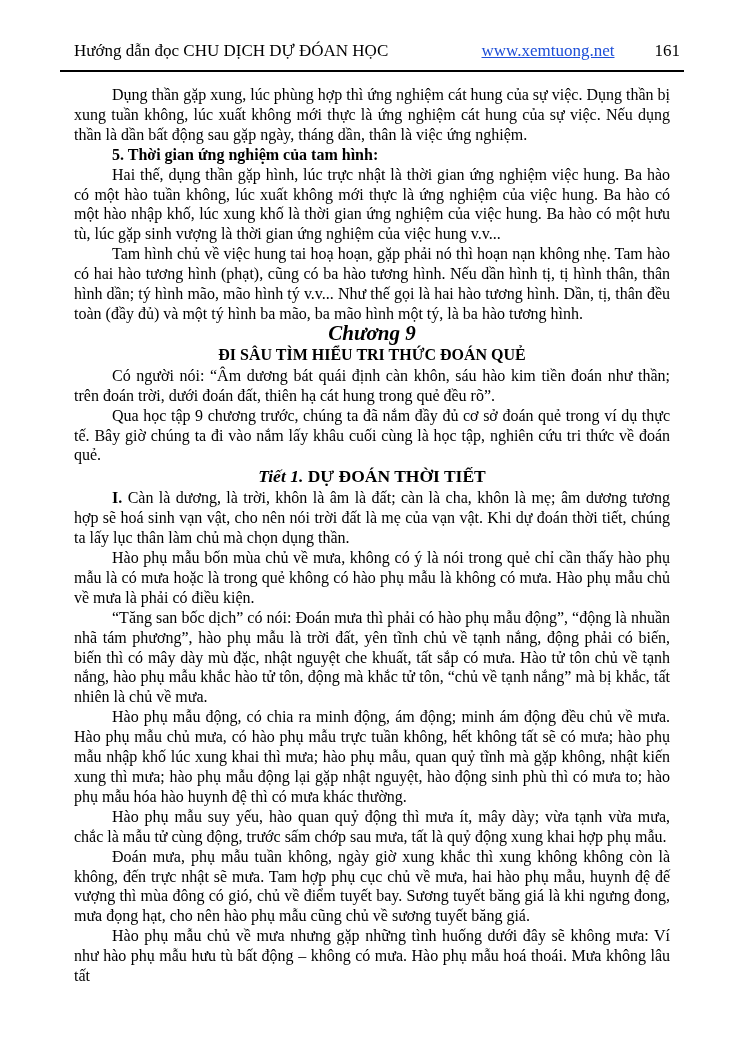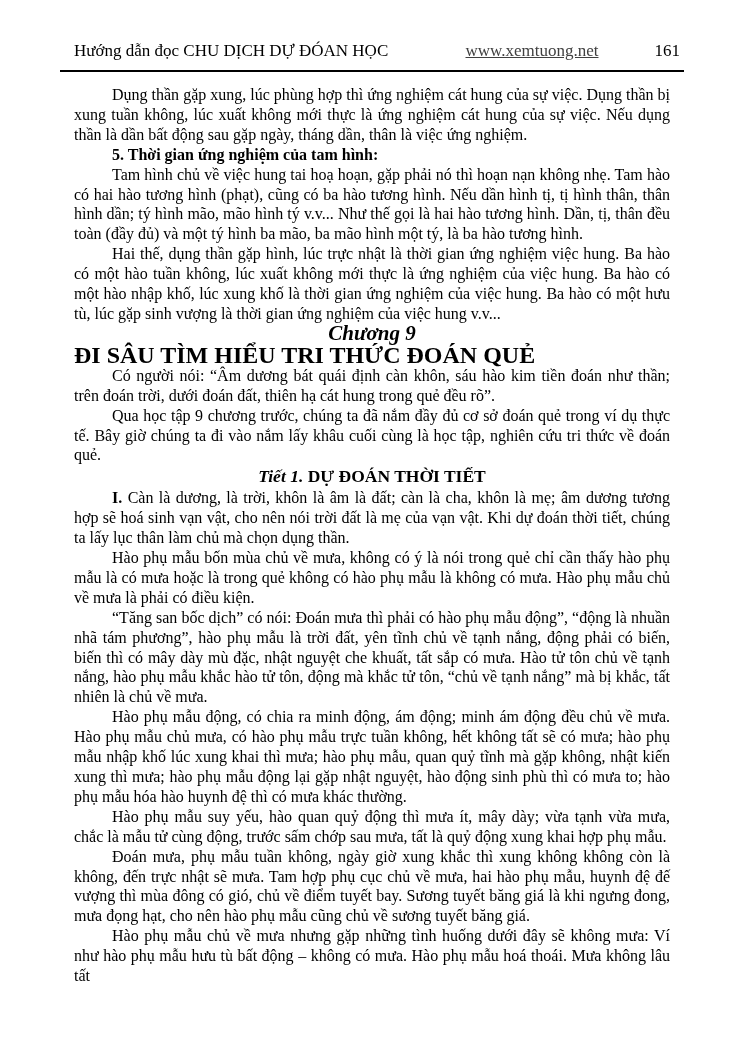--- a/index.html
+++ b/index.html
@@ -12,21 +12,20 @@
   }
   .page { box-sizing: border-box; width: 744px; height: 1053px; }
 
   .header-row {
     display: flex;
     align-items: baseline;
     margin: 40px 64px 0 74px;
     font-size: 17px;
     line-height: 22px;
     white-space: nowrap;
-    gap: 16px;
   }
   .header-title { flex: 1 1 auto; }
   .header-link { text-decoration: underline; cursor: pointer; }
   .header-page { margin-left: 40px; }
 
   .header-rule {
     border: none;
     border-top: 2px solid #000000;
     margin: 8px 60px 0 60px;
   }
@@ -39,49 +38,49 @@
   }
   .page-body p { margin: 0; padding: 0; }
 
   .para { text-indent: 38px; }
   .h-chapter {
     text-align: center; text-indent: 0;
     font-weight: bold; font-style: italic;
     font-size: 21px;
   }
   .h-title {
-    text-align: left; text-indent: 0;
+    text-align: center; text-indent: 0;
     font-weight: bold;
-    font-size: 24px; line-height: 22px;
+    font-size: 16px; line-height: 22px;
   }
   .h-section {
     text-align: center; text-indent: 0;
     font-size: 17.5px; line-height: 23px;
   }
   .run-b { font-weight: bold; }
   .run-i { font-style: italic; margin-top: 24px; }
 </style>
 </head>
 <body>
 
 <div class="page">
 
   <div class="header-row">
     <span class="header-title">Hướng dẫn đọc CHU DỊCH DỰ ĐÓAN HỌC</span>
-    <span class="header-link" style="color: #404040;">www.xemtuong.net</span>
+    <span class="header-link" style="color: #1d4ed8;">www.xemtuong.net</span>
     <span class="header-page">161</span>
   </div>
 
   <hr class="header-rule">
 
   <main class="page-body">
       <p class="para"><span class="">Dụng thần gặp xung, lúc phùng hợp thì ứng nghiệm cát hung của sự việc. Dụng thần bị xung tuần không, lúc xuất không mới thực là ứng nghiệm cát hung của sự việc. Nếu dụng thần là dần bất động sau gặp ngày, tháng dần, thân là việc ứng nghiệm.</span></p>
       <p class="para"><span class=" run-b">5. Thời gian ứng nghiệm của tam hình:</span></p>
+      <p class="para"><span class="">Hai thế, dụng thần gặp hình, lúc trực nhật là thời gian ứng nghiệm việc hung. Ba hào có một hào tuần không, lúc xuất không mới thực là ứng nghiệm của việc hung. Ba hào có một hào nhập khố, lúc xung khố là thời gian ứng nghiệm của việc hung. Ba hào có một hưu tù, lúc gặp sinh vượng là thời gian ứng nghiệm của việc hung v.v...</span></p>
       <p class="para"><span class="">Tam hình chủ về việc hung tai hoạ hoạn, gặp phải nó thì hoạn nạn không nhẹ. Tam hào có hai hào tương hình (phạt), cũng có ba hào tương hình. Nếu dần hình tị, tị hình thân, thân hình dần; tý hình mão, mão hình tý v.v... Như thế gọi là hai hào tương hình. Dần, tị, thân đều toàn (đầy đủ) và một tý hình ba mão, ba mão hình một tý, là ba hào tương hình.</span></p>
-      <p class="para"><span class="">Hai thế, dụng thần gặp hình, lúc trực nhật là thời gian ứng nghiệm việc hung. Ba hào có một hào tuần không, lúc xuất không mới thực là ứng nghiệm của việc hung. Ba hào có một hào nhập khố, lúc xung khố là thời gian ứng nghiệm của việc hung. Ba hào có một hưu tù, lúc gặp sinh vượng là thời gian ứng nghiệm của việc hung v.v...</span></p>
       <p class="h-chapter"><span class="">Chương 9</span></p>
       <p class="h-title"><span class="">ĐI SÂU TÌM HIỂU TRI THỨC ĐOÁN QUẺ</span></p>
       <p class="para"><span class="">Có người nói: “Âm dương bát quái định càn khôn, sáu hào kim tiền đoán như thần; trên đoán trời, dưới đoán đất, thiên hạ cát hung trong quẻ đều rõ”.</span></p>
       <p class="para"><span class="">Qua học tập 9 chương trước, chúng ta đã nắm đầy đủ cơ sở đoán quẻ trong ví dụ thực tế. Bây giờ chúng ta đi vào nắm lấy khâu cuối cùng là học tập, nghiên cứu tri thức về đoán quẻ.</span></p>
       <p class="h-section"><span class=" run-b run-i">Tiết 1.</span><span class=" run-b"> DỰ ĐOÁN THỜI TIẾT</span></p>
       <p class="para"><span class=" run-b">I.</span><span class=""> Càn là dương, là trời, khôn là âm là đất; càn là cha, khôn là mẹ; âm dương tương hợp sẽ hoá sinh vạn vật, cho nên nói trời đất là mẹ của vạn vật. Khi dự đoán thời tiết, chúng ta lấy lục thân làm chủ mà chọn dụng thần.</span></p>
       <p class="para"><span class="">Hào phụ mẫu bốn mùa chủ về mưa, không có ý là nói trong quẻ chỉ cần thấy hào phụ mẫu là có mưa hoặc là trong quẻ không có hào phụ mẫu là không có mưa. Hào phụ mẫu chủ về mưa là phải có điều kiện.</span></p>
       <p class="para"><span class="">“Tăng san bốc dịch” có nói: Đoán mưa thì phải có hào phụ mẫu động”, “động là nhuần nhã tám phương”, hào phụ mẫu là trời đất, yên tĩnh chủ về tạnh nắng, động phải có biến, biến thì có mây dày mù đặc, nhật nguyệt che khuất, tất sắp có mưa. Hào tử tôn chủ về tạnh nắng, hào phụ mẫu khắc hào tử tôn, động mà khắc tử tôn, “chủ về tạnh nắng” mà bị khắc, tất nhiên là chủ về mưa.</span></p>
       <p class="para"><span class="">Hào phụ mẫu động, có chia ra minh động, ám động; minh ám động đều chủ về mưa. Hào phụ mẫu chủ mưa, có hào phụ mẫu trực tuần không, hết không tất sẽ có mưa; hào phụ mẫu nhập khố lúc xung khai thì mưa; hào phụ mẫu, quan quỷ tĩnh mà gặp không, nhật kiến xung thì mưa; hào phụ mẫu động lại gặp nhật nguyệt, hào động sinh phù thì có mưa to; hào phụ mẫu hóa hào huynh đệ thì có mưa khác thường.</span></p>
       <p class="para"><span class="">Hào phụ mẫu suy yếu, hào quan quỷ động thì mưa ít, mây dày; vừa tạnh vừa mưa, chắc là mẫu tử cùng động, trước sấm chớp sau mưa, tất là quỷ động xung khai hợp phụ mẫu.</span></p>

